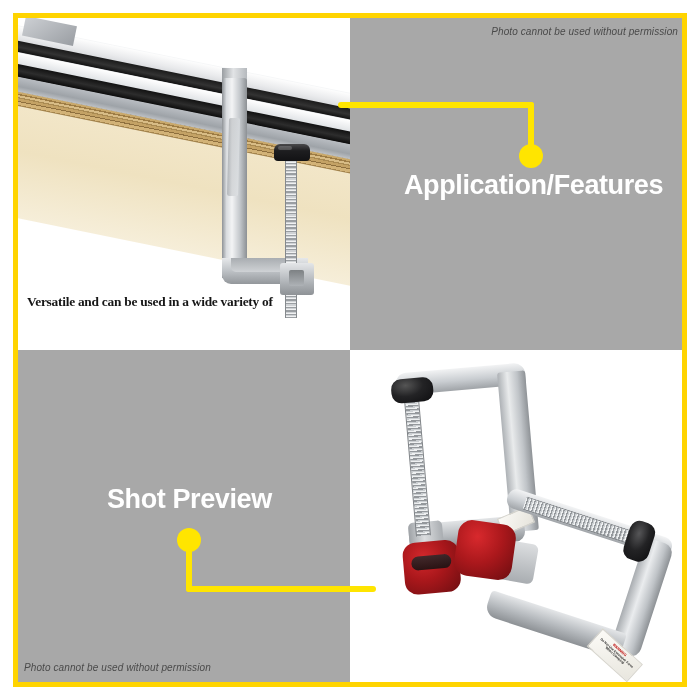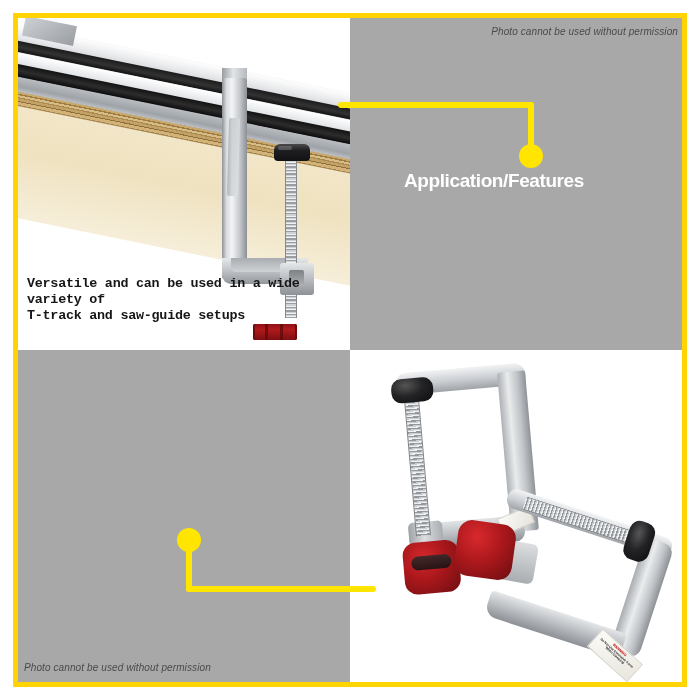--- a/index.html
+++ b/index.html
@@ -35,43 +35,43 @@
   }
   .wm-tr{right:22px;top:26px;}
   .wm-bl{left:24px;top:662px;}
 
   
   .panel-title{
     position:absolute;color:#ffffff;font-weight:bold;
     letter-spacing:-0.4px;z-index:25;white-space:nowrap;
     font-family:"Liberation Sans", sans-serif;
   }
-  .title-af{left:404px;top:170px;font-size:19px;}
+  .title-af{left:404px;top:170px;font-size:27px;}
   .title-sp{left:107px;top:484px;font-size:27px;}
 
   
   .conn{position:absolute;background:#FFE500;z-index:26;}
   .conn-dot{position:absolute;border-radius:50%;background:#FFE500;z-index:27;}
 
   
   .c1-h{left:338px;top:102px;width:196px;height:6px;border-radius:3px;}
   .c1-v{left:528px;top:102px;width:6px;height:54px;border-radius:3px;}
   .c1-dot{left:519px;top:144px;width:24px;height:24px;}
 
   
   .c2-dot{left:177px;top:528px;width:24px;height:24px;}
   .c2-v{left:186px;top:540px;width:6px;height:52px;border-radius:3px;}
   .c2-h{left:186px;top:586px;width:190px;height:6px;border-radius:3px;}
 
   
   .caption{
-    position:absolute;left:27px;top:276px;width:320px;z-index:28;
+    position:absolute;left:27px;top:294px;width:320px;z-index:28;
     font-weight:bold;font-size:13.4px;line-height:16px;color:#161616;
     letter-spacing:-0.25px;
-    font-family:Liberation Mono, monospace;
+    font-family:Liberation Serif, serif;
   }
   .caption .line2{position:relative;}
   .cap-knob{
     position:absolute;left:226px;top:16px;width:44px;height:16px;
     background:linear-gradient(180deg,#8f1216 0%,#b01a1c 35%,#7d0f12 100%);
     border-radius:2px;
     box-shadow:inset 3px 0 0 -1px #6d0b0e, inset -3px 0 0 -1px #6d0b0e;
   }
   .cap-knob::before,.cap-knob::after{
     content:"";position:absolute;top:0;bottom:0;width:3px;background:#5e090b;opacity:.75;
@@ -372,27 +372,24 @@
   <div class="conn c1-h" style="background: rgb(255, 229, 0);"></div>
   <div class="conn c1-v" style="background: rgb(255, 229, 0);"></div>
   <div class="conn-dot c1-dot" style="background: rgb(255, 229, 0);"></div>
 
   <div class="conn-dot c2-dot" style="background: rgb(255, 229, 0);"></div>
   <div class="conn c2-v" style="background: rgb(255, 229, 0);"></div>
   <div class="conn c2-h" style="background: rgb(255, 229, 0);"></div>
 
   <div class="panel-title title-af">Application/Features</div>
 
+  <div class="panel-title title-sp">Shot Preview</div>
 
   <div class="caption">
     <div>Versatile and can be used in a wide variety of</div>
-    <div class="line2">
-      <span>T-track and saw-guide setups</span>
-      <span class="cap-knob"></span>
-    </div>
   </div>
 
   <div class="watermark wm-tr">Photo cannot be used without permission</div>
   <div class="watermark wm-bl">Photo cannot be used without permission</div>
 
   <div class="frame"></div>
 
 </div>
 
 </body></html>

